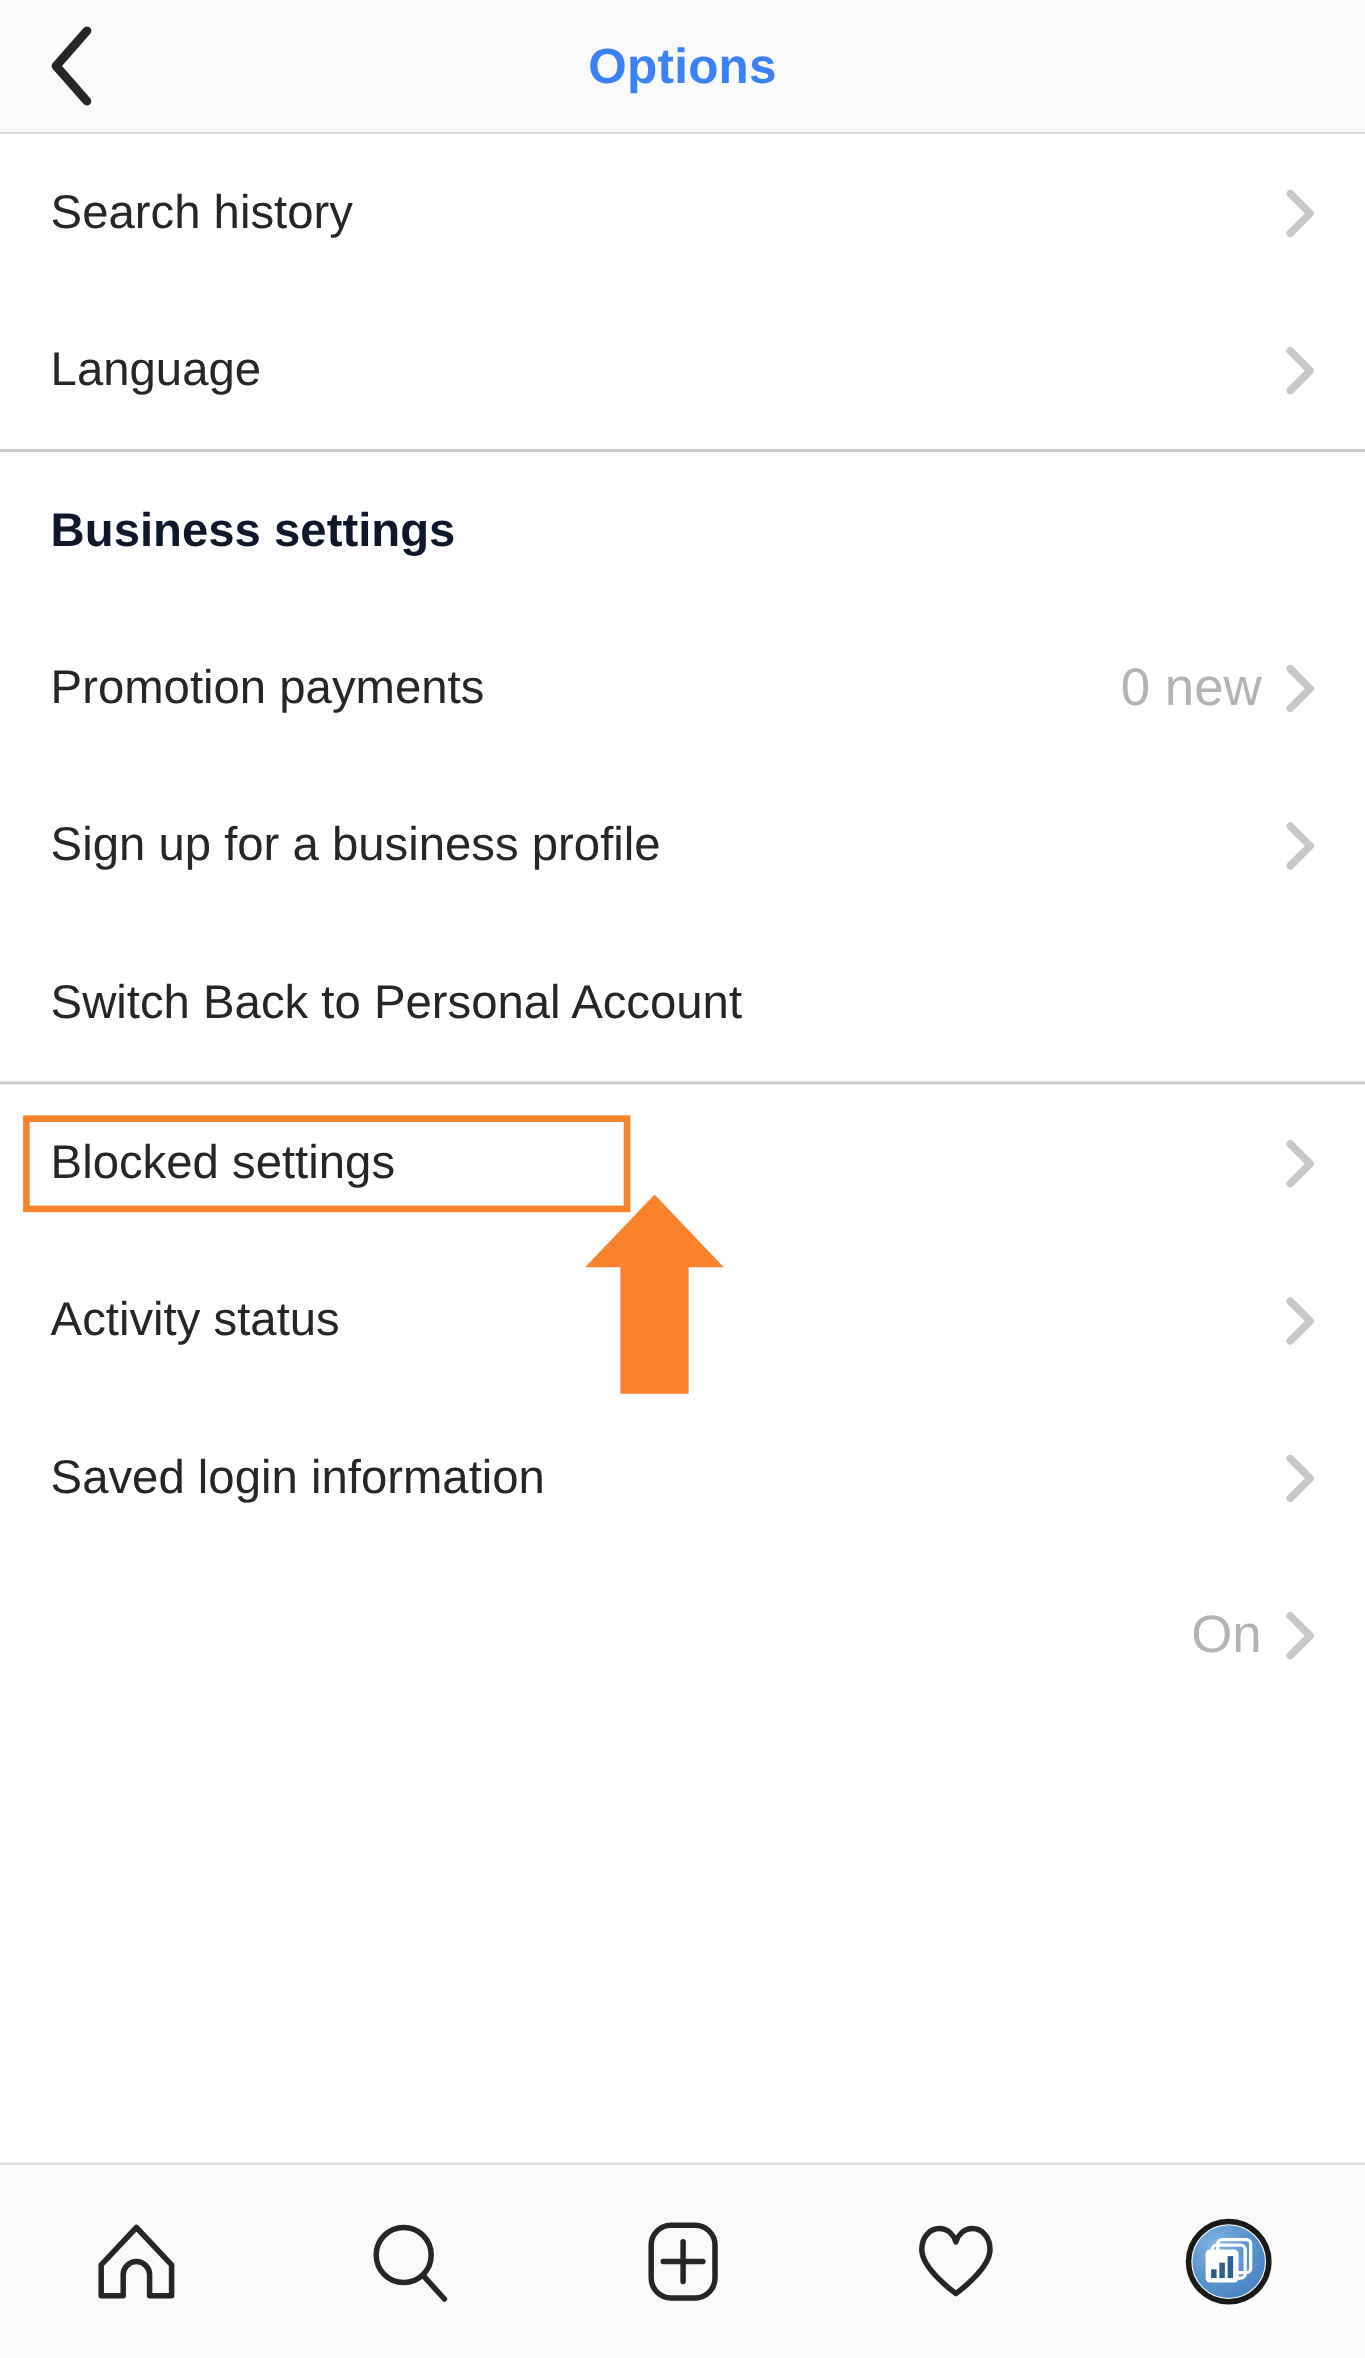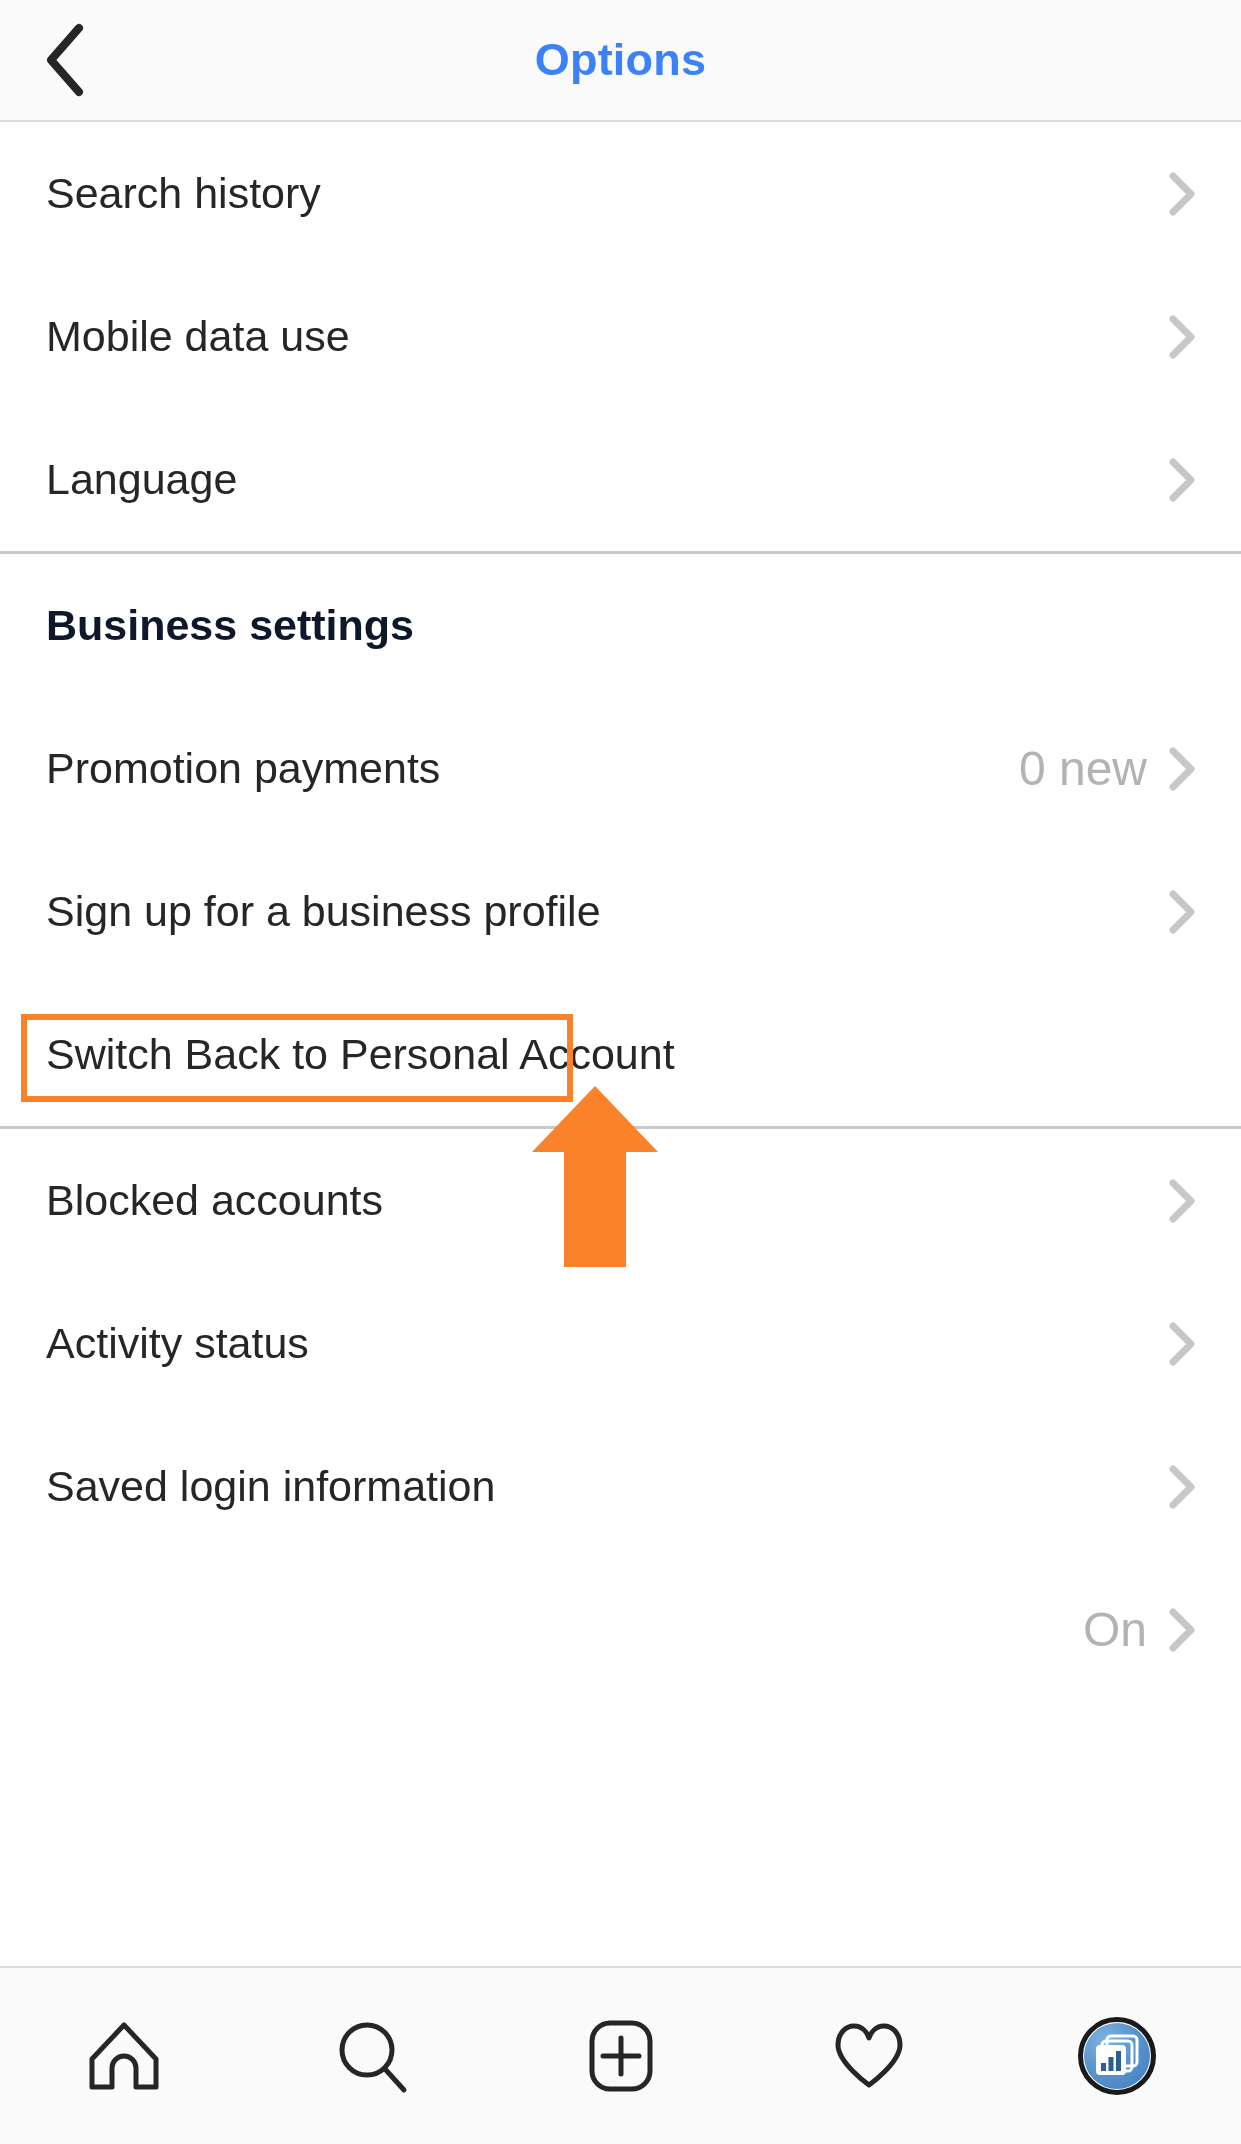--- a/index.html
+++ b/index.html
@@ -198,28 +198,20 @@
 
     <div class="row">
       <div class="row-label">Search history</div>
       <div class="row-right">
         <svg class="chev" viewBox="0 0 26 44">
           <path d="M4 4 L22 22 L4 40" stroke="#c7c7c7" stroke-width="7" fill="none" stroke-linecap="round" stroke-linejoin="round"></path>
         </svg>
       </div>
     </div>
 
-    <div class="row">
-      <div class="row-label">Mobile data use</div>
-      <div class="row-right">
-        <svg class="chev" viewBox="0 0 26 44">
-          <path d="M4 4 L22 22 L4 40" stroke="#c7c7c7" stroke-width="7" fill="none" stroke-linecap="round" stroke-linejoin="round"></path>
-        </svg>
-      </div>
-    </div>
 
     <div class="row">
       <div class="row-label">Language</div>
       <div class="row-right">
         <svg class="chev" viewBox="0 0 26 44">
           <path d="M4 4 L22 22 L4 40" stroke="#c7c7c7" stroke-width="7" fill="none" stroke-linecap="round" stroke-linejoin="round"></path>
         </svg>
       </div>
     </div>
 
@@ -249,21 +241,21 @@
     </div>
 
     <div class="row">
       <div class="row-label">Switch Back to Personal Account</div>
     </div>
 
     <div class="group-sep"></div>
 
 
     <div class="row">
-      <div class="row-label">Blocked accounts</div>
+      <div class="row-label">Blocked settings</div>
       <div class="row-right">
         <svg class="chev" viewBox="0 0 26 44">
           <path d="M4 4 L22 22 L4 40" stroke="#c7c7c7" stroke-width="7" fill="none" stroke-linecap="round" stroke-linejoin="round"></path>
         </svg>
       </div>
     </div>
 
     <div class="row">
       <div class="row-label">Activity status</div>
       <div class="row-right">

